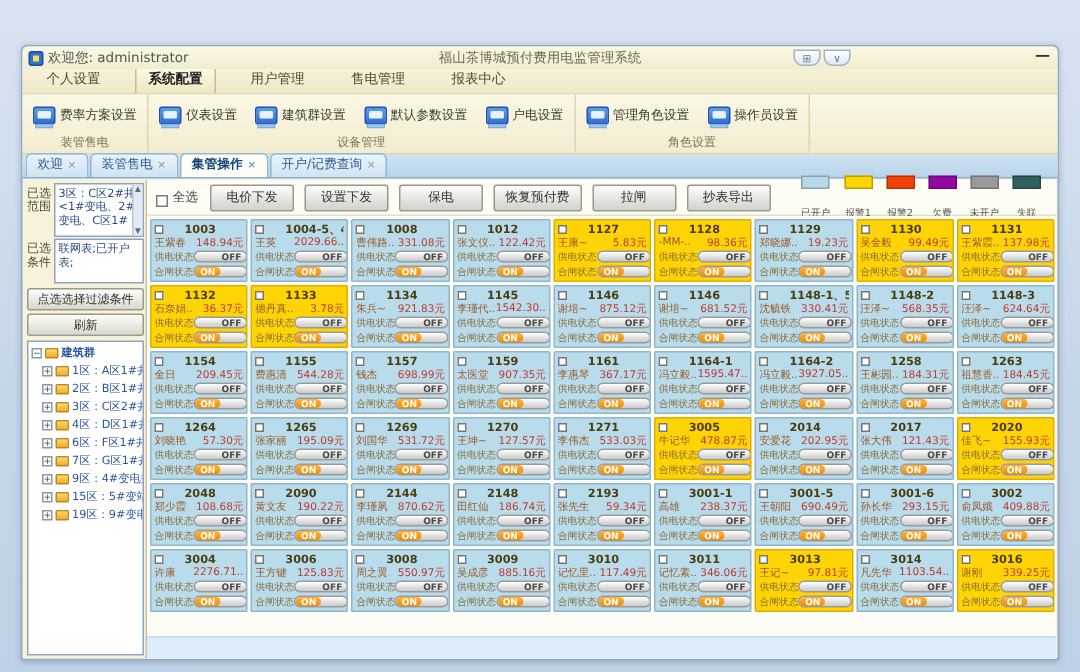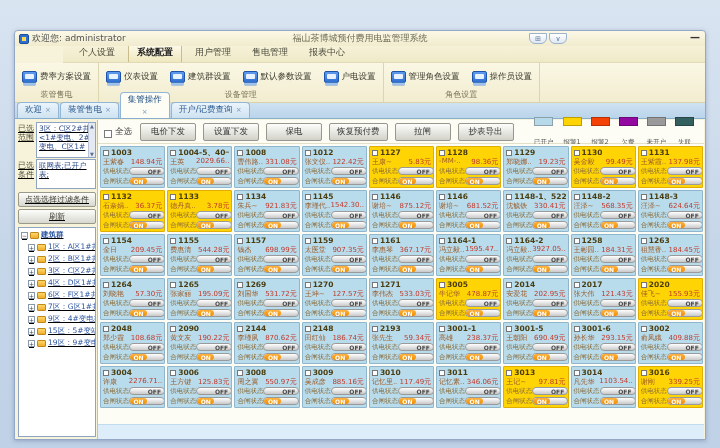--- a/index.html
+++ b/index.html
@@ -25,22 +25,22 @@
   .win-title { position:absolute; left:0; right:0; text-align:center; font-size:9px;
     color:#6b6b52; pointer-events:none; }
   .win-ctrls { margin-left:auto; display:flex; align-items:center; gap:2px; z-index:2; }
   .skin-btn,.menu-btn { width:18px; height:11px; background:linear-gradient(#ffffff,#dfe8f2);
     border:1px solid #9db3cc; border-radius:0 0 6px 6px; font-size:7px; line-height:10px;
     text-align:center; color:#5b7ba0; cursor:pointer; }
   .min-btn { width:12px; height:10px; font-weight:bold; color:#333; font-size:10px;
     line-height:8px; text-align:center; margin-left:120px; cursor:pointer; }
 
   
-  .menurow { height:17px; display:flex; align-items:flex-end; gap:5px; padding:0 8px;
-    background:linear-gradient(180deg,#f6f2d8,#efe9c8); border-bottom:1px solid #e2dab4;margin-left:48px; }
+  .menurow { height:17px; display:flex; align-items:flex-end; gap:15px; padding:0 8px;
+    background:linear-gradient(180deg,#f6f2d8,#efe9c8); border-bottom:1px solid #e2dab4; }
   .menu-item { font-size:9px; color:#4a4a3a; padding:2px 8px 3px; cursor:pointer;
     white-space:nowrap; }
   .menu-item.active { background:linear-gradient(180deg,#fdfbee,#efe7bd);
     border:1px solid #c9bd8c; border-bottom:none; border-radius:3px 3px 0 0;
     font-weight:bold; color:#222; }
 
   
   .ribbon { height:40px; display:flex; background:linear-gradient(180deg,#faf7e4,#f2edd0);
     border-bottom:1px solid #d9d2ab; }
   .rgroup { display:flex; flex-direction:column; border-right:1px solid #ddd5ae;
@@ -59,28 +59,28 @@
   .rgroup.filler { flex:1; border-right:none; }
 
   
   .tabstrip { height:16px; background:linear-gradient(180deg,#cfe2f2,#b9d4ea);
     display:flex; align-items:flex-end; padding:0 2px; gap:1px;
     border-bottom:1px solid #86aecf; }
   .tab { display:flex; align-items:center; gap:3px; font-size:8.5px; color:#2a5a8e;
     background:linear-gradient(180deg,#eaf4fc,#cfe2f1); border:1px solid #93b6d4;
     border-bottom:none; border-radius:4px 4px 0 0; padding:1px 7px 2px; cursor:pointer;
     white-space:nowrap; }
-  .tab.active { background:#fdfdf6; font-weight:normal; color:#14467c;flex-direction:column; }
+  .tab.active { background:#fdfdf6; font-weight:bold; color:#14467c; }
   .tab-close { font-size:7px; color:#769ab8; cursor:pointer; line-height:1; }
 
   
   .content { position:absolute; left:1px; right:1px; top:89px; bottom:0;
     display:flex; background:#f7f3da; }
   .leftpanel { width:81px; flex:0 0 auto; display:flex; flex-direction:column;
-    padding:2px 1px 2px 2px;text-decoration:underline; }
+    padding:2px 1px 2px 2px; }
   .filterbox { display:flex; flex-wrap:wrap; }
   .f-row { display:flex; width:100%; margin-bottom:1px; }
   .f-label { width:18px; font-size:8px; color:#4a4a33; line-height:1.15; padding-top:2px; }
   .f-area { flex:1; background:#fff; border:1px solid #8ea4c2; font-size:7.5px; color:#2c4a88;
     line-height:1.2; padding:1px 1px 1px 2px; position:relative; overflow:hidden; }
   .f-area .sb { position:absolute; right:0; top:0; bottom:0; width:7px; background:#e4e9f2;
     border-left:1px solid #b8c4d6; font-size:5px; color:#5a6e8e; text-align:center;
     display:flex; flex-direction:column; justify-content:space-between; cursor:pointer; }
   .f-btn { width:100%; font-size:8px; color:#33332a; background:linear-gradient(#fdfdfb,#d8d8d0);
     border:1px solid #9a9a8c; border-radius:2px; margin:2px 0 0; padding:1px 0; cursor:pointer; }
@@ -119,21 +119,21 @@
   .lg-item { display:flex; flex-direction:column; align-items:center; gap:12px; }
   .lg-swatch { width:19px; height:9px; border:1px solid rgba(0,0,0,.25); }
   .lg-label { font-size:6.5px; color:#555; white-space:nowrap; }
 
   
   .gridwrap { flex:1; padding:2px 1px 0 2px; background:#fdfdf6; overflow:hidden; }
   .grid { display:grid; grid-template-columns:repeat(9,1fr); gap:2px; }
   .card { height:42px; padding:1px 2px; border-radius:1px; overflow:hidden; cursor:pointer; }
   .card.open { background:#b9dcec; border:1px solid #8fb6cd; }
   .card.alarm { background:#ffd405; border:1px solid #dfae00; }
-  .c-head { display:flex; align-items:center; gap:2px; height:9px; }
+  .c-head { display:flex; align-items:center; gap:14px; height:9px; }
   .c-cb { width:6px; height:6px; background:#fff; border:1px solid #777; flex:0 0 auto; }
   .c-room { font-size:7.5px; font-weight:bold; color:#4a3d10; white-space:nowrap;
     overflow:hidden; }
   .c-name { display:flex; justify-content:space-between; height:9px; font-size:7px;
     overflow:hidden; }
   .c-name .nm { color:#9a5a28; white-space:nowrap; overflow:hidden; max-width:32px; }
   .c-name .amt { color:#c03a2b; white-space:nowrap; }
   .c-row { display:flex; align-items:center; justify-content:space-between; height:10px; }
   .c-lbl { font-size:6.5px; color:#8a6d3b; white-space:nowrap; }
   .pill { width:36px; height:8px; border-radius:4px; border:1px solid #9a9a9a;

